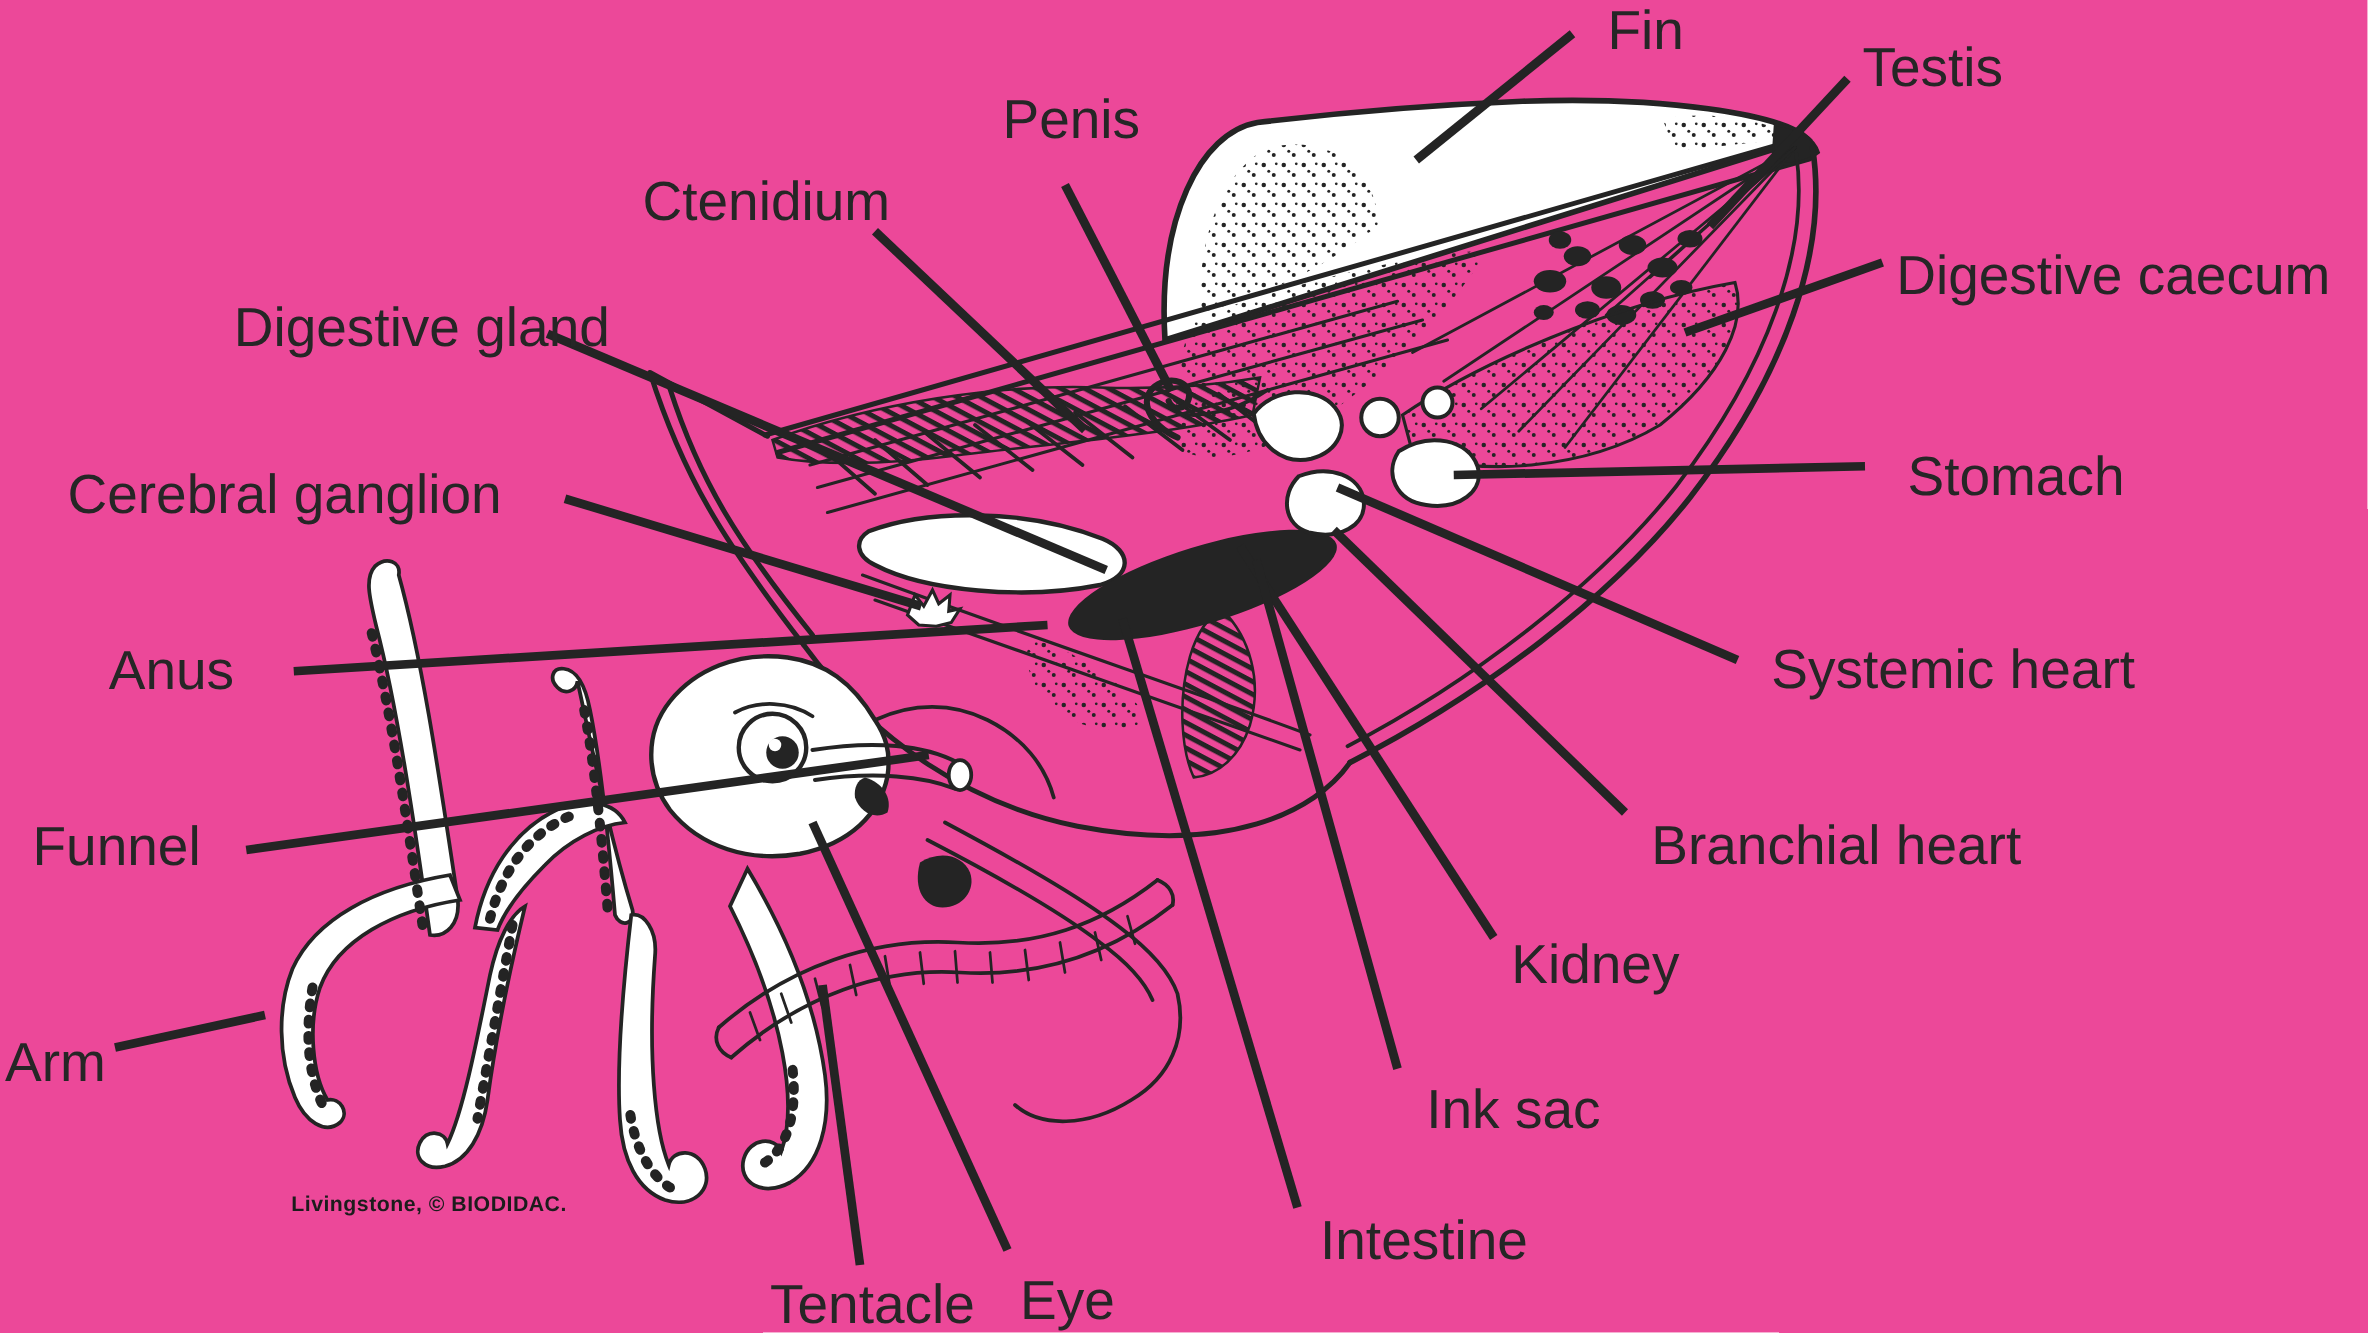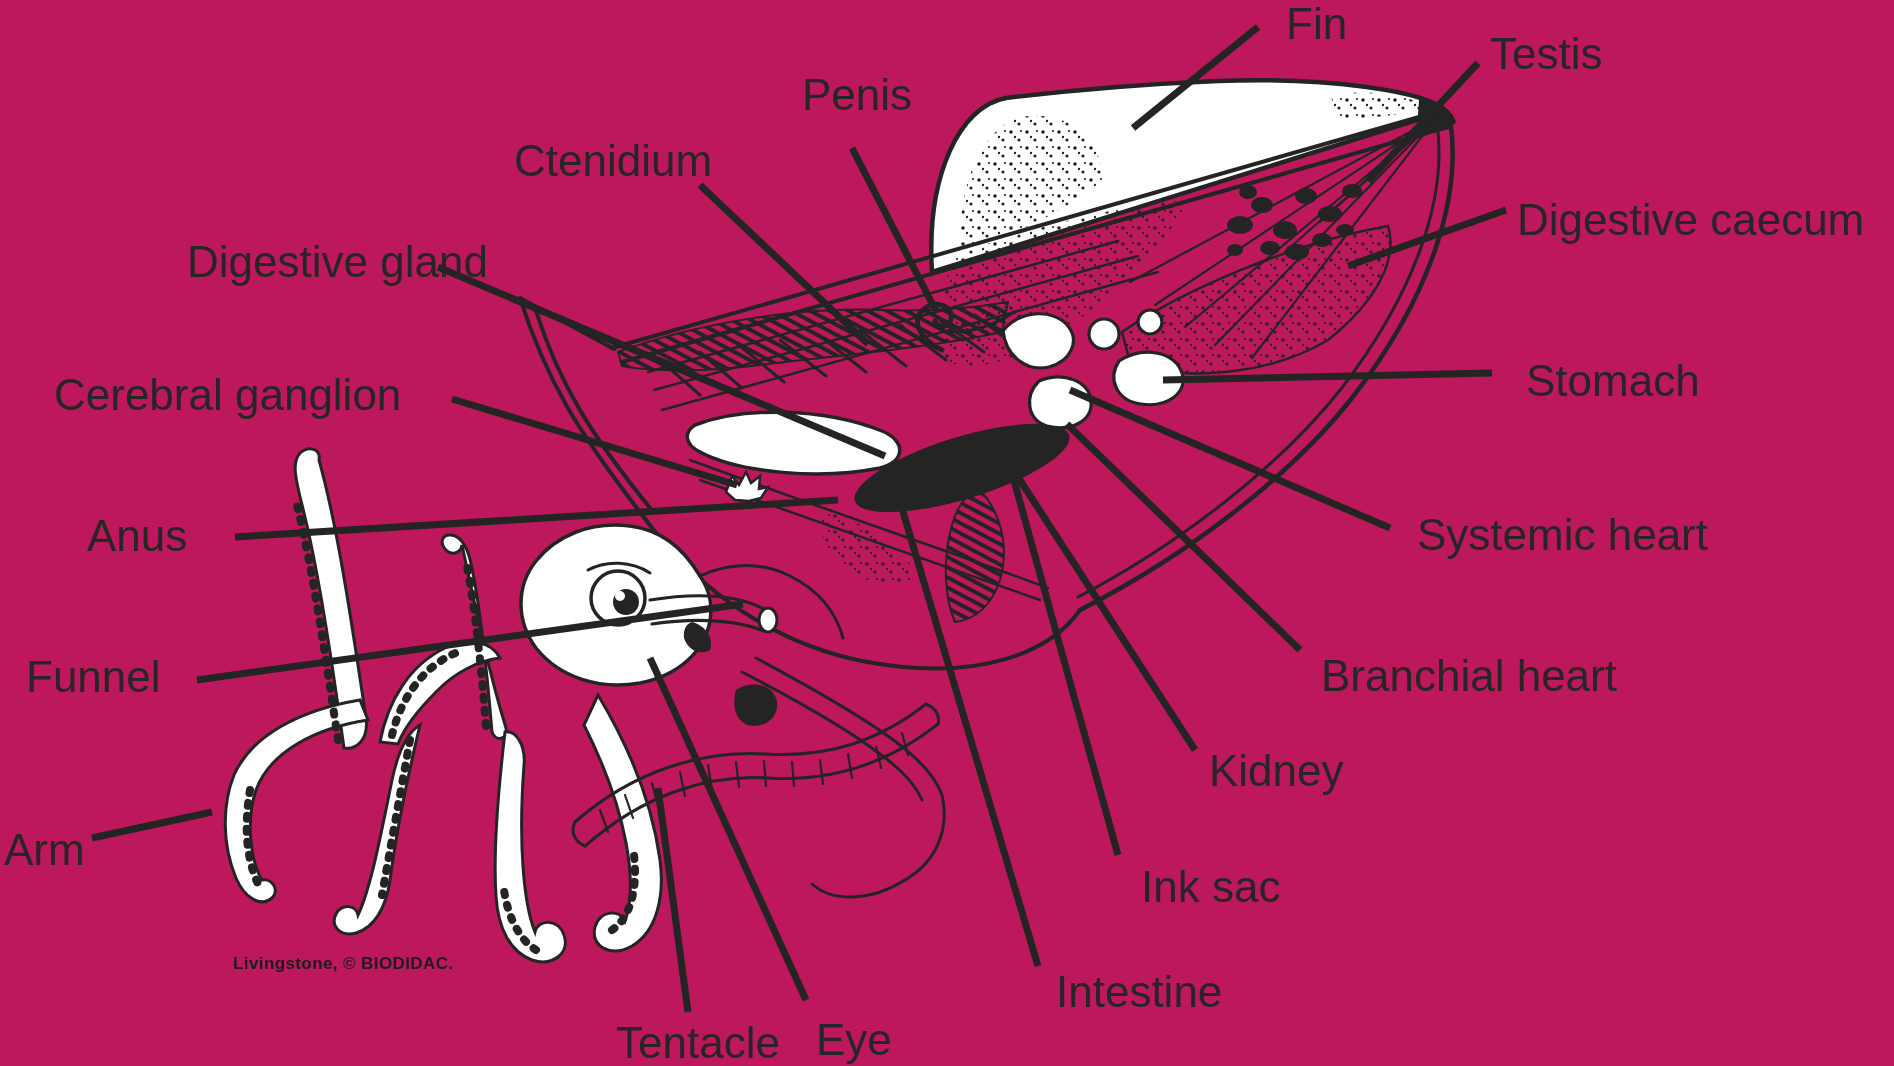--- a/index.html
+++ b/index.html
@@ -1,16 +1,16 @@
 <!DOCTYPE html>
 <html><head>
 <meta charset="utf-8">
 <style>
   html,body{margin:0;padding:0;background:#ffffff;}
-  .stage{position:relative;width:1894px;height:1066px;background:#be185d;overflow:hidden;}
+  .stage{position:relative;width:1894px;height:1066px;background:#ec4899;overflow:hidden;}
   svg{display:block;width:1894px;height:1066px;}
   text.label{font-family:"Liberation Sans",sans-serif;font-size:44px;fill:#262626;}
   text.credit{font-family:"Liberation Sans",sans-serif;font-size:17px;font-weight:bold;fill:#1c1c1c;letter-spacing:.4px;}
   .leader{stroke:#242424;stroke-width:7;stroke-linecap:butt;}
 </style>
 </head>
 <body>
 
 <div class="stage">
 <svg viewBox="0 0 1894 1066" xmlns="http://www.w3.org/2000/svg">

